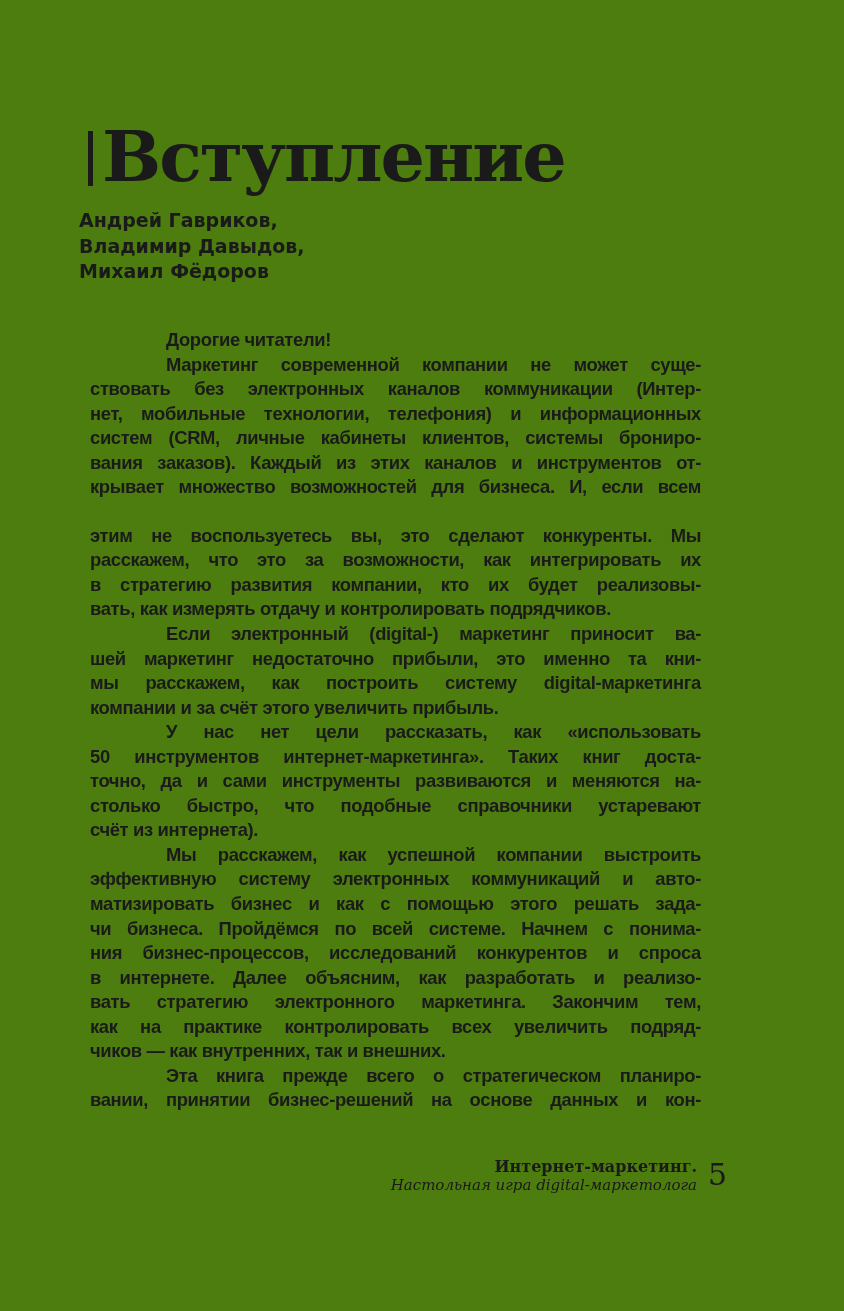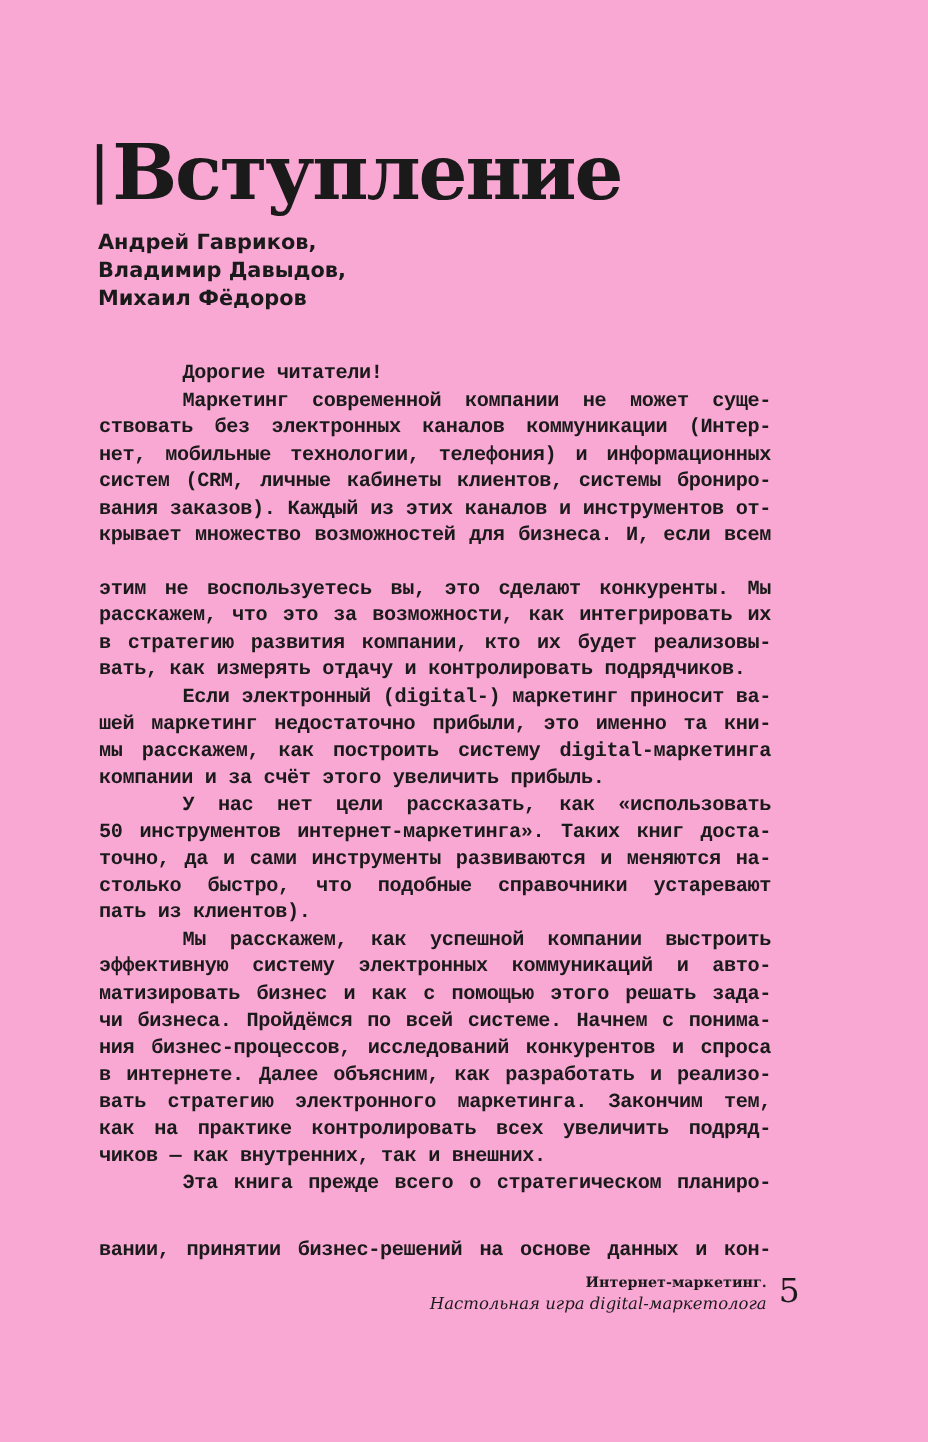--- a/index.html
+++ b/index.html
@@ -1,50 +1,50 @@
 <!DOCTYPE html>
 <html><head>
 <meta charset="utf-8">
 <style>
   html, body { margin: 0; padding: 0; background: #ffffff; }
   body { width: 844px; height: 1311px; position: relative; overflow: hidden; color: #1a1a1a; }
-  .page { position: absolute; left: 0; top: 0; width: 844px; height: 1311px; background: #f9a8d4; }
+  .page { position: absolute; left: 0; top: 0; width: 844px; height: 1311px; background: #4d7c0f; }
 
   .title-bar { position: absolute; left: 88px; top: 131px; width: 5px; height: 55px; background: #1a1a1a; }
   .title {
     position: absolute; left: 102px; top: 112px;
     font-family: "DejaVu Serif", "Liberation Serif", serif;
     font-weight: bold; font-size: 70px; line-height: 90px; letter-spacing: -2px;
     margin: 0; color: #1a1a1a; white-space: nowrap;
   }
 
   .authors {
-    position: absolute; left: 89px; top: 208px;
+    position: absolute; left: 79px; top: 208px;
     font-family: "DejaVu Sans", "Liberation Sans", sans-serif;
     font-weight: bold; font-size: 19px; line-height: 25.5px; color: #1a1a1a;
   }
   .authors div { white-space: nowrap; }
 
   .body-text {
     position: absolute; left: 90px; top: 328px; width: 611px;
-    font-family: Liberation Mono, monospace;
+    font-family: Liberation Sans, sans-serif;
     font-weight: bold; font-size: 18.4px; line-height: 24.56px; color: #1a1a1a;
     letter-spacing: -0.35px;
   }
   .body-text .line {
     display: block; white-space: nowrap; text-align: justify; text-align-last: justify;
     height: 24.56px; overflow: visible;
   }
   .body-text .line.last { text-align-last: left; }
   .body-text .line.indent { padding-left: 76px; }
 
   .footer { position: absolute; right: 147px; top: 1158px; text-align: right; }
   .footer-title {
     font-family: "DejaVu Serif", "Liberation Serif", serif;
-    font-weight: bold; font-size: 13px; line-height: 18px; white-space: nowrap; color: #1a1a1a;
+    font-weight: bold; font-size: 16px; line-height: 18px; white-space: nowrap; color: #1a1a1a;
   }
   .footer-subtitle {
     font-family: "DejaVu Serif", "Liberation Serif", serif;
     font-style: italic; font-size: 15px; line-height: 18px; white-space: nowrap; color: #1a1a1a;
   }
   .page-number {
     position: absolute; left: 708px; top: 1155px;
     font-family: "DejaVu Serif", "Liberation Serif", serif;
     font-size: 30px; line-height: 40px; color: #1a1a1a;
   }
@@ -75,32 +75,32 @@
       <span class="line" style="white-space: normal;">в стратегию развития компании, кто их будет реализовы-</span>
       <span class="line last">вать, как измерять отдачу и контролировать подрядчиков.</span>
       <span class="line indent" style="white-space: normal;">Если электронный (digital-) маркетинг приносит ва-</span>
       <span class="line" style="white-space: normal;">шей маркетинг недостаточно прибыли, это именно та кни-</span>
       <span class="line" style="white-space: normal;">мы расскажем, как построить систему digital-маркетинга</span>
       <span class="line last">компании и за счёт этого увеличить прибыль.</span>
       <span class="line indent" style="white-space: normal;">У нас нет цели рассказать, как «использовать</span>
       <span class="line" style="white-space: normal;">50 инструментов интернет-маркетинга». Таких книг доста-</span>
       <span class="line" style="white-space: normal;">точно, да и сами инструменты развиваются и меняются на-</span>
       <span class="line" style="white-space: normal;">столько быстро, что подобные справочники устаревают</span>
-      <span class="line last">пать из клиентов).</span>
+      <span class="line last">счёт из интернета).</span>
       <span class="line indent" style="white-space: normal;">Мы расскажем, как успешной компании выстроить</span>
       <span class="line" style="white-space: normal;">эффективную систему электронных коммуникаций и авто-</span>
       <span class="line" style="white-space: normal;">матизировать бизнес и как с помощью этого решать зада-</span>
       <span class="line" style="white-space: normal;">чи бизнеса. Пройдёмся по всей системе. Начнем с понима-</span>
       <span class="line" style="white-space: normal;">ния бизнес-процессов, исследований конкурентов и спроса</span>
       <span class="line" style="white-space: normal;">в интернете. Далее объясним, как разработать и реализо-</span>
       <span class="line" style="white-space: normal;">вать стратегию электронного маркетинга. Закончим тем,</span>
       <span class="line" style="white-space: normal;">как на практике контролировать всех увеличить подряд-</span>
       <span class="line last">чиков — как внутренних, так и внешних.</span>
       <span class="line indent" style="white-space: normal;">Эта книга прежде всего о стратегическом планиро-</span>
-      <span class="line" style="white-space: normal; margin-top: 37px;">вании, принятии бизнес-решений на основе данных и кон-</span>
+      <span class="line" style="white-space: normal;">вании, принятии бизнес-решений на основе данных и кон-</span>
     </div>
 
   <div class="footer">
     <div class="footer-title">Интернет-маркетинг.</div>
     <div class="footer-subtitle">Настольная игра digital-маркетолога</div>
   </div>
   <div class="page-number">5</div>
 </div>
 
 </body></html>

